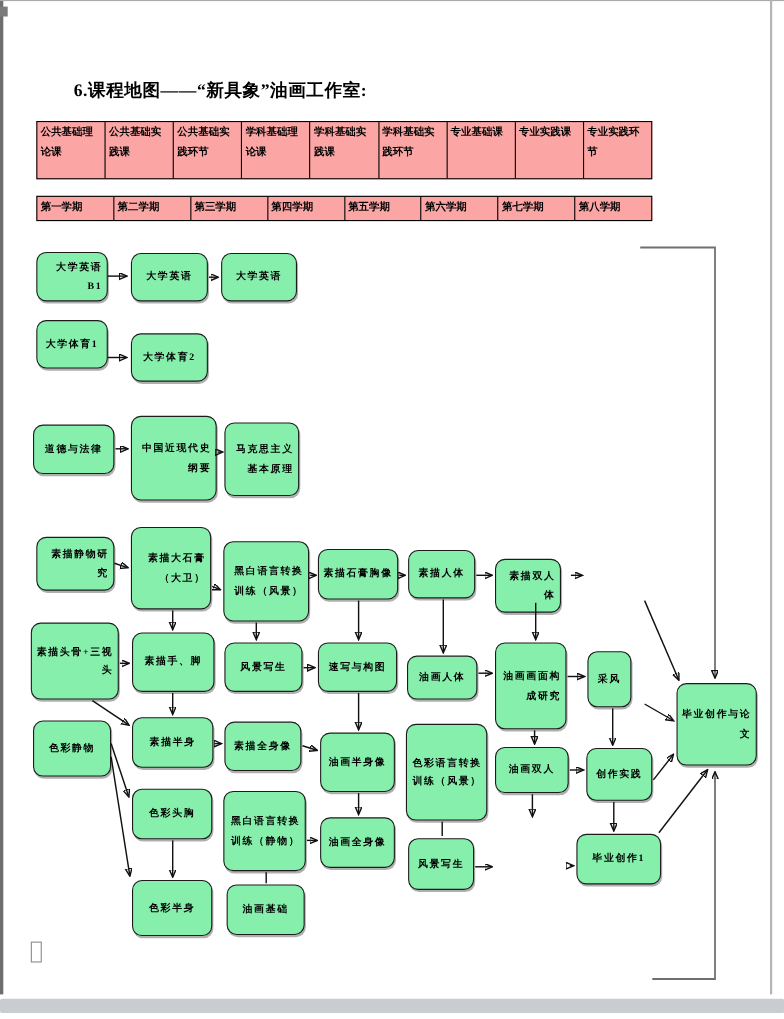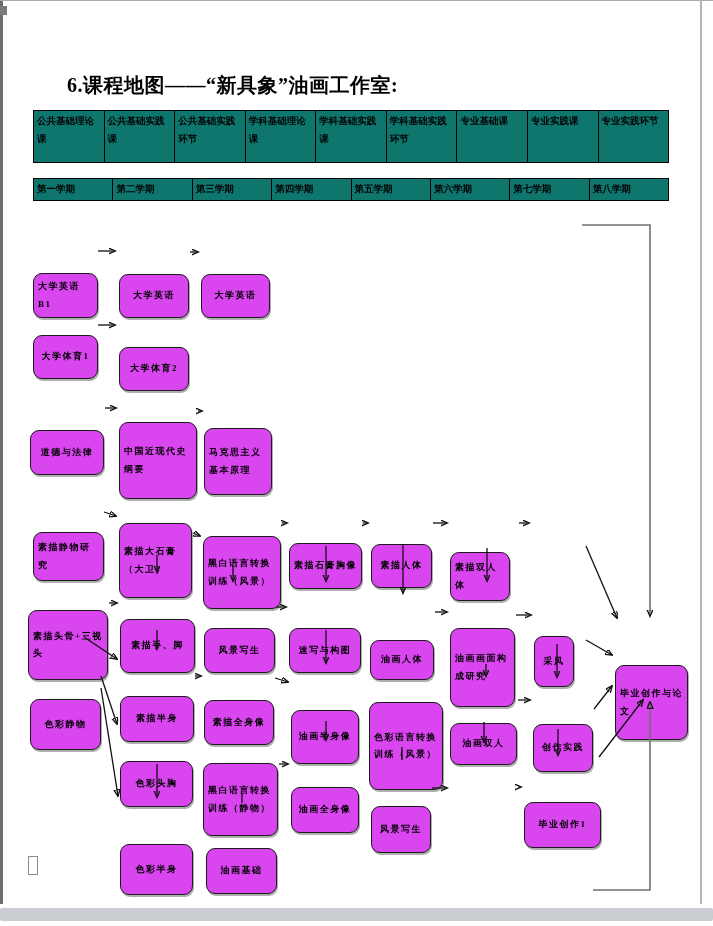--- a/index.html
+++ b/index.html
@@ -6,34 +6,34 @@
   #page{position:relative;width:713px;height:926px;background:#fff;overflow:hidden;
         font-family:"Liberation Serif","DejaVu Serif",serif;color:#000;}
   
   .edge-left{position:absolute;left:0;top:0;width:3px;height:904px;background:#6e6e6e;}
   .edge-top{position:absolute;left:0;top:0;width:713px;height:1px;background:#aaa;}
   .edge-right{position:absolute;left:700px;top:0;width:2px;height:904px;background:#b5b5b5;}
   .corner-mark{position:absolute;left:0;top:6px;width:7px;height:9px;background:#7a7a7a;}
   .anchor-box{position:absolute;left:28px;top:856px;width:8px;height:17px;border:1px solid #8a8a8a;background:#fff;}
   .scrollbar{position:absolute;left:0;top:908px;width:713px;height:13px;background:#c9ccd1;border-radius:2px;}
   
-  .title{position:absolute;left:67px;top:72px;font-size:20px;font-weight:bold;letter-spacing:0.5px;white-space:nowrap;}
+  .title{position:absolute;left:67px;top:72px;font-size:16px;font-weight:bold;letter-spacing:0.5px;white-space:nowrap;}
   
-  .tbl{position:absolute;left:33px;width:636px;display:flex;border:1.5px solid #000;box-sizing:border-box;background:#0f766e;}
+  .tbl{position:absolute;left:33px;width:560px;display:flex;border:1.5px solid #000;box-sizing:border-box;background:#fca5a5;}
   .tbl .cell{flex:1;border-right:1px solid #000;box-sizing:border-box;padding:2px 3px;
              font-size:9.5px;font-weight:bold;line-height:1.85;overflow:hidden;}
   .tbl .cell:last-child{border-right:none;}
   #cat-table{top:110px;height:53px;}
   #sem-table{top:178px;height:23px;}
   #sem-table .cell{line-height:1.7;}
   
-  .node{position:absolute;background:#d946ef;border:1.4px solid #1c1c1c;border-radius:9px;
+  .node{position:absolute;background:#86efac;border:1.4px solid #1c1c1c;border-radius:9px;
         box-shadow:1px 2px 0 rgba(110,110,110,.55);display:flex;align-items:center;justify-content:center;
-        text-align:left;font-size:9px;font-weight:bold;line-height:1.9;letter-spacing:1.5px;
-        padding:2px 4px;box-sizing:border-box;z-index:2;overflow:hidden;margin-top:44px;}
+        text-align:right;font-size:9px;font-weight:bold;line-height:1.9;letter-spacing:1.5px;
+        padding:2px 4px;box-sizing:border-box;z-index:2;overflow:hidden;}
   svg.wires{position:absolute;left:0;top:0;z-index:5;pointer-events:none;}
   svg.wires line,svg.wires path{stroke:#111;stroke-width:1.3;fill:none;}
   svg.wires .loop{stroke:#6f6f6f;stroke-width:1.6;}
 </style>
 </head>
 <body>
 
 <div id="page">
 
   <div class="edge-left"></div>

